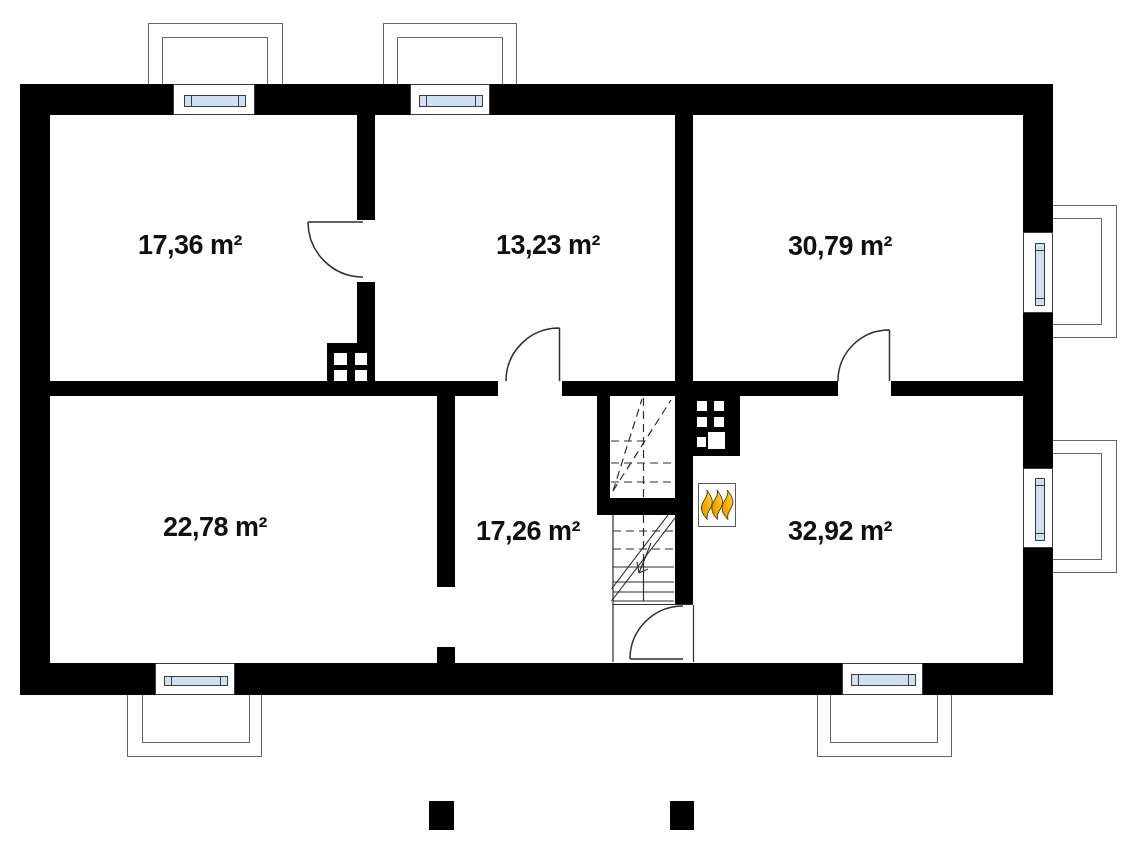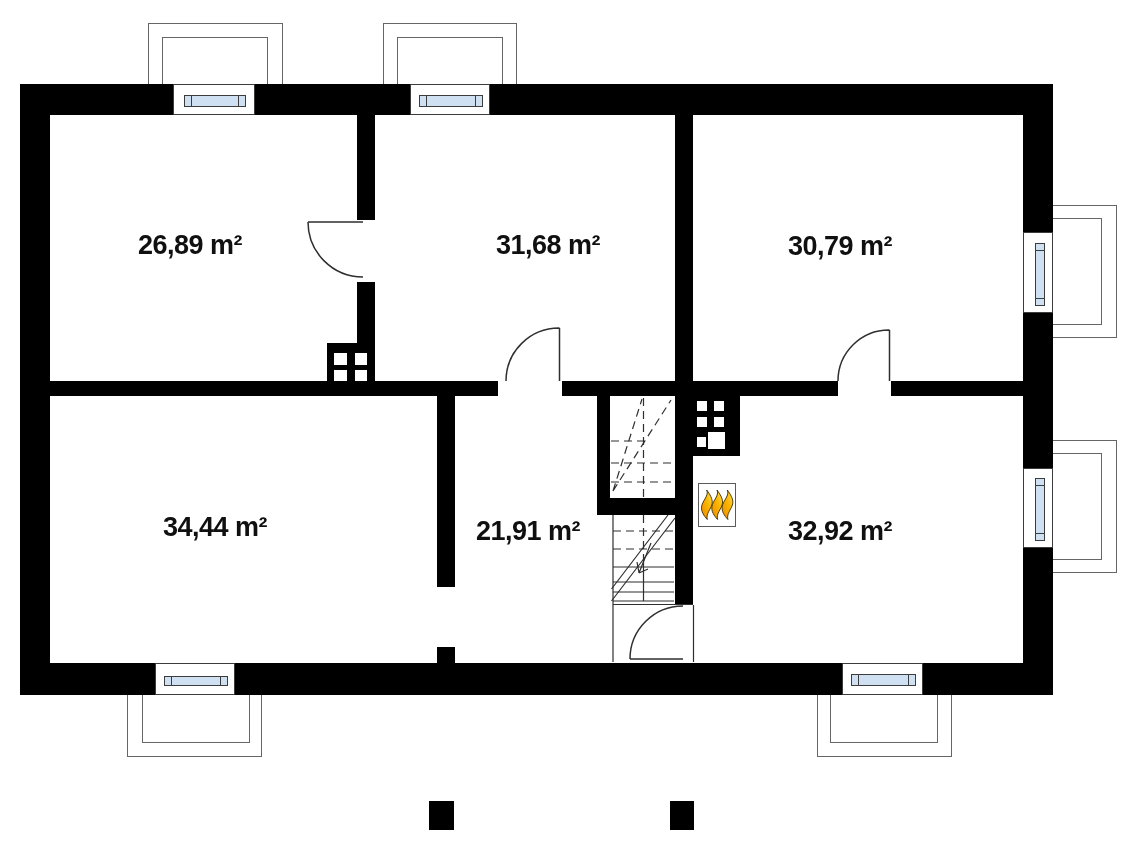--- a/index.html
+++ b/index.html
@@ -135,20 +135,20 @@
         <path transform="translate(1.5,6)" d="M6.2 0 C8.8 5.5 2.0 10.5 1.1 16.5 C0.4 21.5 3.2 25.5 6.8 29.5 C5.2 23.5 10.4 19.5 11.6 13.8 C12.5 8.8 9.2 4.2 6.2 0 Z"></path>
         <path transform="translate(11.8,6)" d="M6.2 0 C8.8 5.5 2.0 10.5 1.1 16.5 C0.4 21.5 3.2 25.5 6.8 29.5 C5.2 23.5 10.4 19.5 11.6 13.8 C12.5 8.8 9.2 4.2 6.2 0 Z"></path>
         <path transform="translate(22.1,6)" d="M6.2 0 C8.8 5.5 2.0 10.5 1.1 16.5 C0.4 21.5 3.2 25.5 6.8 29.5 C5.2 23.5 10.4 19.5 11.6 13.8 C12.5 8.8 9.2 4.2 6.2 0 Z"></path>
       </g>
     </svg>
   </div>
 
   <div class="pillar" style="left:429px;top:801px;width:25px;height:29px"></div>
   <div class="pillar" style="left:670px;top:801px;width:24px;height:29px"></div>
 
-  <div class="room-label" style="left:190px;top:245px">26,89 m²</div>
-  <div class="room-label" style="left:548px;top:245px">31,68 m²</div>
+  <div class="room-label" style="left:190px;top:245px">17,36 m²</div>
+  <div class="room-label" style="left:548px;top:245px">13,23 m²</div>
   <div class="room-label" style="left:840px;top:246px">30,79 m²</div>
-  <div class="room-label" style="left:215px;top:527px">34,44 m²</div>
-  <div class="room-label" style="left:528px;top:531px">21,91 m²</div>
+  <div class="room-label" style="left:215px;top:527px">22,78 m²</div>
+  <div class="room-label" style="left:528px;top:531px">17,26 m²</div>
   <div class="room-label" style="left:840px;top:531px">32,92 m²</div>
 
 </div>
 
 </body></html>

